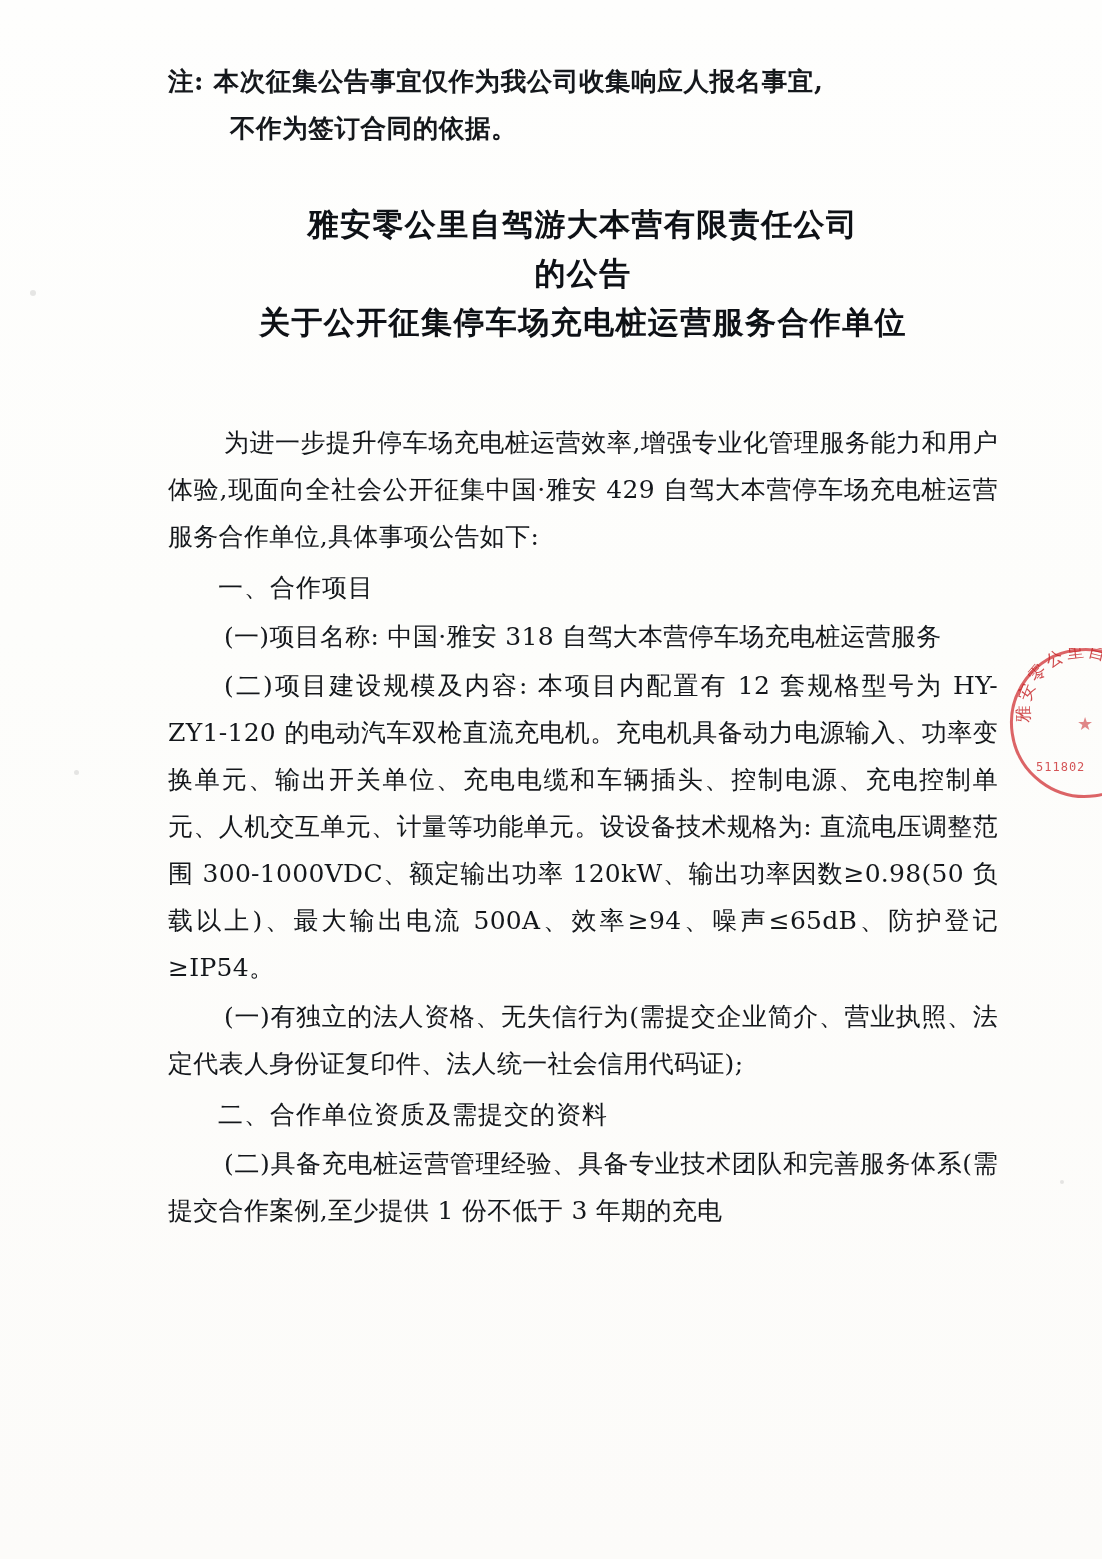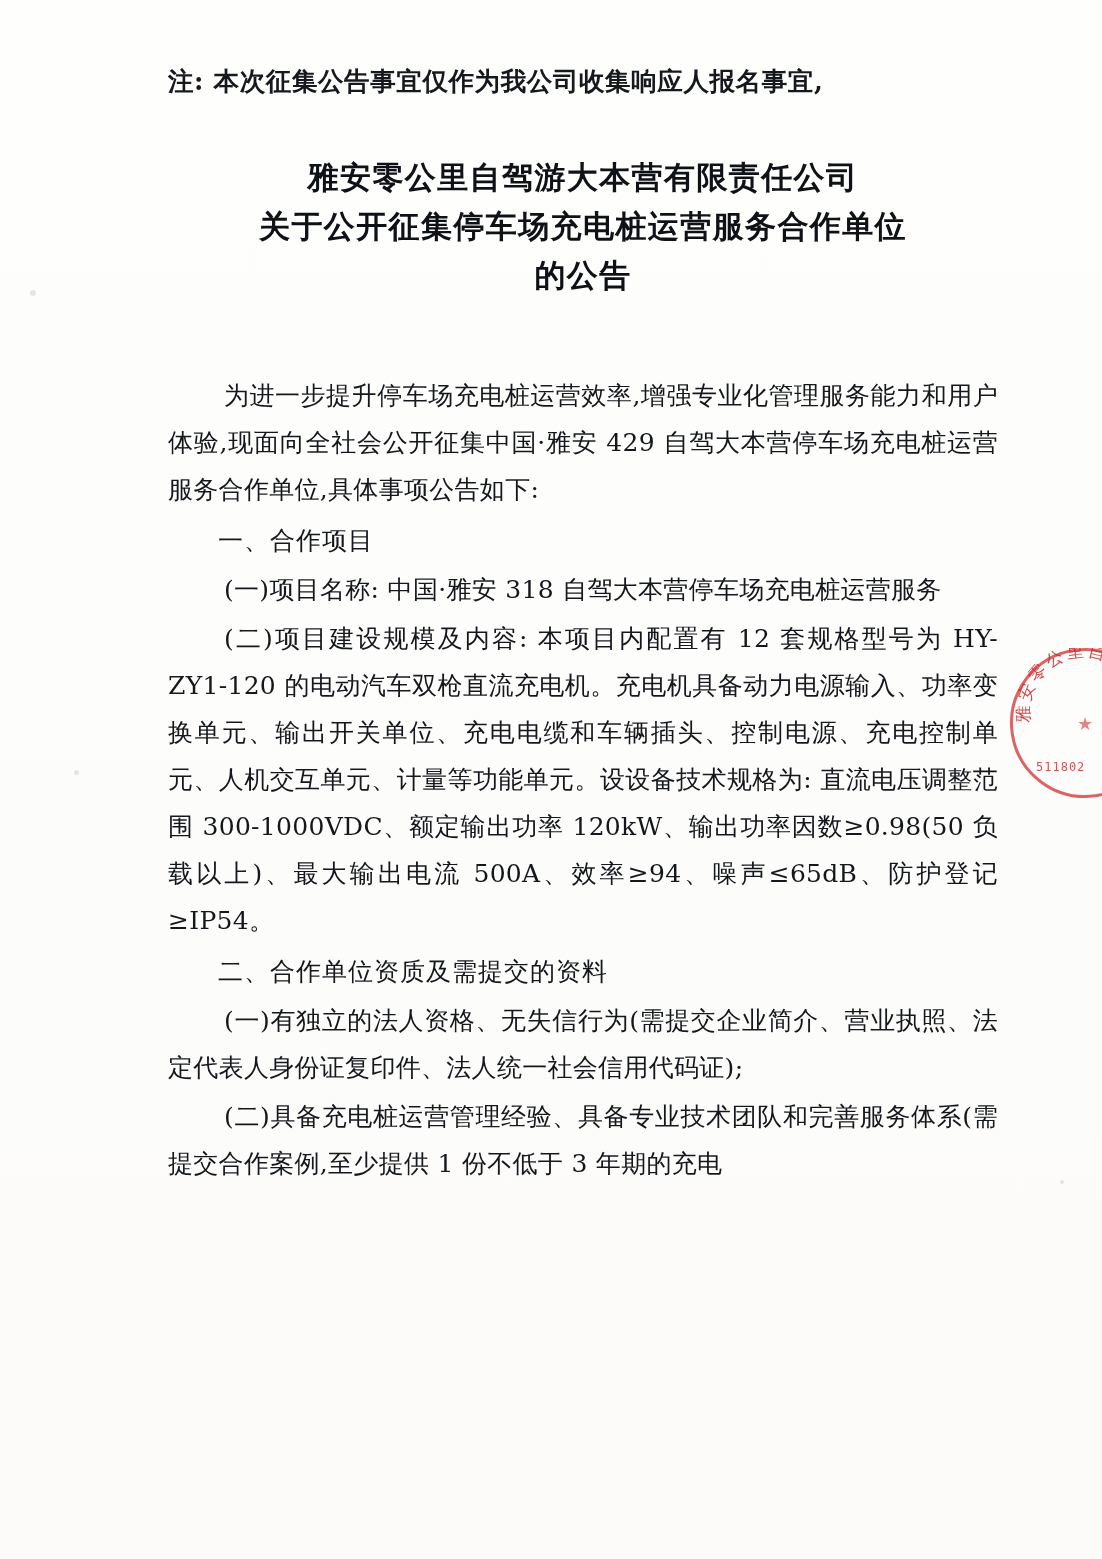--- a/index.html
+++ b/index.html
@@ -132,35 +132,36 @@
   }
 </style>
 </head>
 <body>
 
 <div class="page">
   <div class="page-inner">
 
     <div class="note">
       <span>注: 本次征集公告事宜仅作为我公司收集响应人报名事宜,</span>
+      <span class="note-line2">不作为签订合同的依据。</span>
     </div>
 
     <div class="title">
       <span class="title-line">雅安零公里自驾游大本营有限责任公司</span>
+      <span class="title-line">的公告</span>
       <span class="title-line">关于公开征集停车场充电桩运营服务合作单位</span>
-      <span class="title-line">的公告</span>
     </div>
 
     <div class="body">
       <p class="para">为进一步提升停车场充电桩运营效率,增强专业化管理服务能力和用户体验,现面向全社会公开征集中国·雅安 429 自驾大本营停车场充电桩运营服务合作单位,具体事项公告如下:</p>
       <p class="para heading">一、合作项目</p>
       <p class="para">(一)项目名称: 中国·雅安 318 自驾大本营停车场充电桩运营服务</p>
       <p class="para">(二)项目建设规模及内容: 本项目内配置有 12 套规格型号为 HY-ZY1-120 的电动汽车双枪直流充电机。充电机具备动力电源输入、功率变换单元、输出开关单位、充电电缆和车辆插头、控制电源、充电控制单元、人机交互单元、计量等功能单元。设设备技术规格为: 直流电压调整范围 300-1000VDC、额定输出功率 120kW、输出功率因数≥0.98(50 负载以上)、最大输出电流 500A、效率≥94、噪声≤65dB、防护登记≥IP54。</p>
+      <p class="para">(一)有独立的法人资格、无失信行为(需提交企业简介、营业执照、法定代表人身份证复印件、法人统一社会信用代码证);</p>
       <p class="para heading">二、合作单位资质及需提交的资料</p>
-      <p class="para">(一)有独立的法人资格、无失信行为(需提交企业简介、营业执照、法定代表人身份证复印件、法人统一社会信用代码证);</p>
       <p class="para">(二)具备充电桩运营管理经验、具备专业技术团队和完善服务体系(需提交合作案例,至少提供 1 份不低于 3 年期的充电</p>
     </div>
 
   </div>
 
   <div class="seal">
     <div class="seal-ring"></div>
     <svg class="seal-arc" viewBox="0 0 150 150">
       <defs>
         <path id="arcpath" d="M 22,82 A 55,55 0 1 1 128,74"></path>

